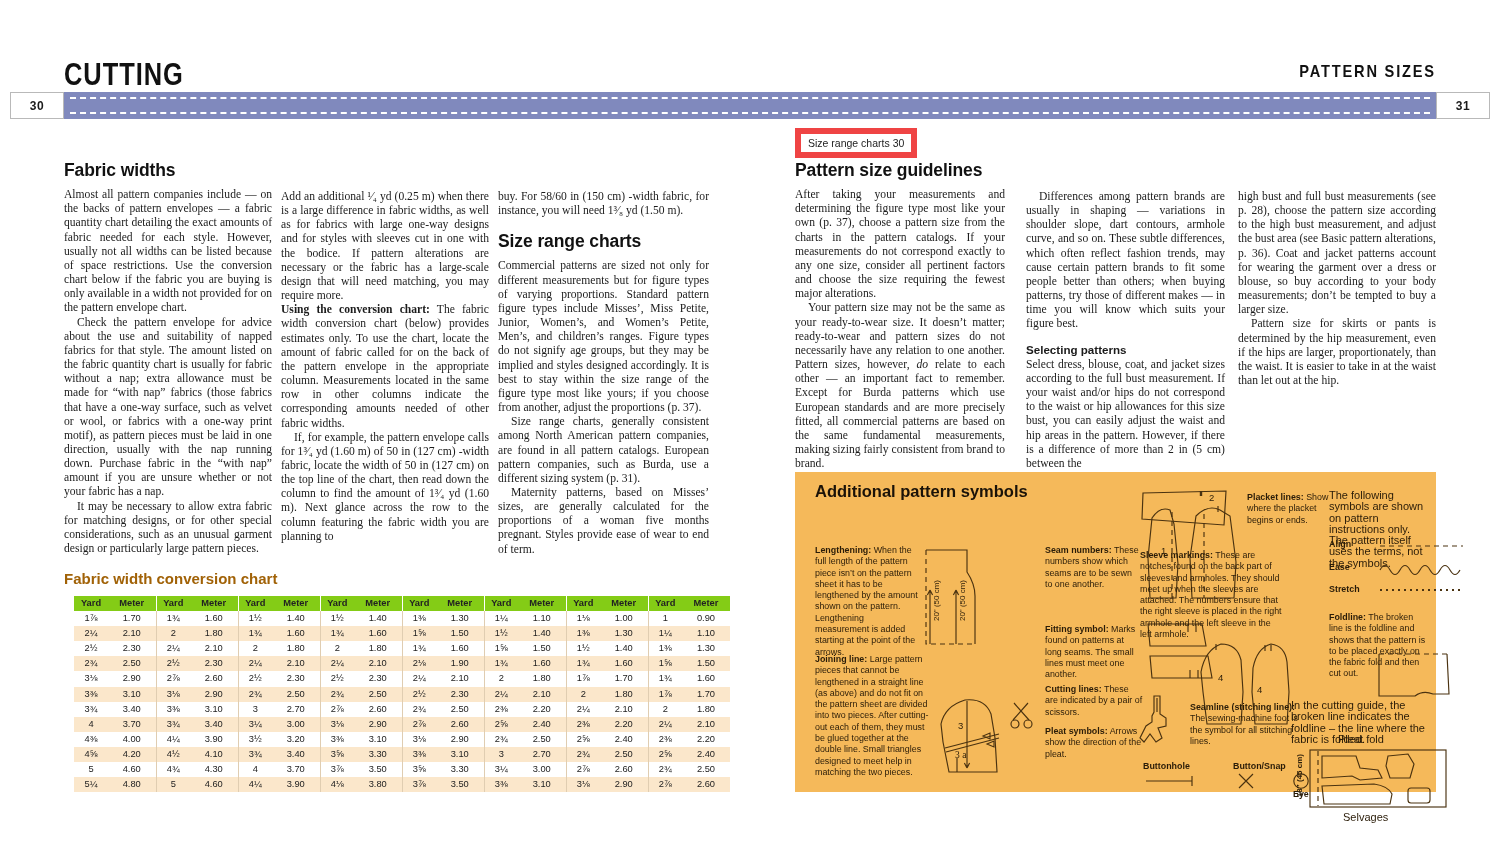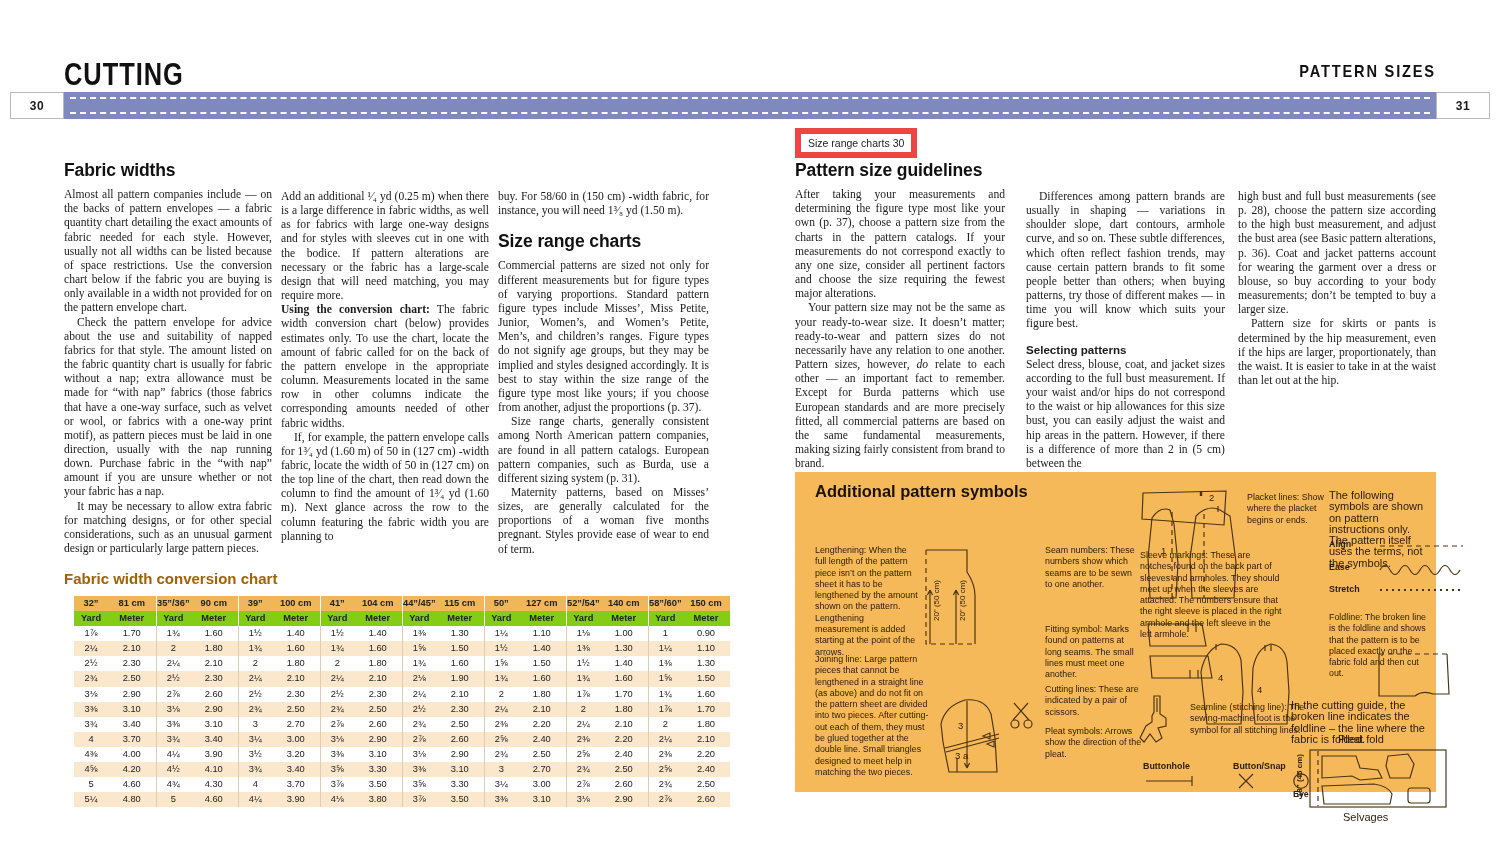--- a/index.html
+++ b/index.html
@@ -157,21 +157,21 @@
   .sym-intro{
     position:absolute;left:20px;top:33px;width:300px;
     font-family:"Liberation Sans", sans-serif;
     font-size:8.9px;line-height:11.4px;color:#2a1c08;
   }
   .sym-block{
     position:absolute;
     font-family:"Liberation Sans", sans-serif;
     font-size:8.9px;line-height:11.3px;color:#2a1c08;
   }
-  .sym-block b{font-weight:normal;}
+  .sym-block b{font-weight:bold;}
   .sym-label{
     position:absolute;
     font-family:"Liberation Sans", sans-serif;
     font-size:8.9px;font-weight:bold;color:#2a1c08;
   }
   .sym-plain{
     position:absolute;
     font-family:"Liberation Sans", sans-serif;
     font-size:11px;line-height:11.3px;color:#2a1c08;
   }
@@ -238,38 +238,20 @@
   </div>
 
   <div class="col" id="c6">
     <p>high bust and full bust measurements (see p. 28), choose the pattern size according to the high bust measurement, and adjust the bust area (see Basic pattern alterations, p. 36). Coat and jacket patterns account for wearing the garment over a dress or blouse, so buy according to your body measurements; don’t be tempted to buy a larger size.</p>
     <p class="ind">Pattern size for skirts or pants is determined by the hip measurement, even if the hips are larger, proportionately, than the waist. It is easier to take in at the waist than let out at the hip.</p>
   </div>
 
   <div class="table-title">Fabric width conversion chart</div>
   <table class="fabric-table">
     <thead>
-      <tr id="hdr-groups">
-          <th class="yard">32”</th>
-          <th class="meter">81 cm</th>
-          <th class="yard grp-start">35”/36”</th>
-          <th class="meter">90 cm</th>
-          <th class="yard grp-start">39”</th>
-          <th class="meter">100 cm</th>
-          <th class="yard grp-start">41”</th>
-          <th class="meter">104 cm</th>
-          <th class="yard grp-start">44”/45”</th>
-          <th class="meter">115 cm</th>
-          <th class="yard grp-start">50”</th>
-          <th class="meter">127 cm</th>
-          <th class="yard grp-start">52”/54”</th>
-          <th class="meter">140 cm</th>
-          <th class="yard grp-start">58”/60”</th>
-          <th class="meter">150 cm</th>
-        </tr>
       <tr id="hdr-units">
           <th class="unit yard">Yard</th>
           <th class="unit meter">Meter</th>
           <th class="unit yard grp-start">Yard</th>
           <th class="unit meter">Meter</th>
           <th class="unit yard grp-start">Yard</th>
           <th class="unit meter">Meter</th>
           <th class="unit yard grp-start">Yard</th>
           <th class="unit meter">Meter</th>
           <th class="unit yard grp-start">Yard</th>
@@ -528,21 +510,21 @@
         <path class="stroke" d="M6 30 Q10 12 30 6 Q50 4 56 20 L60 44 L62 78 L14 78 L8 48 Z"></path>
         <path class="stroke" d="M32 7 L32 74 M32 74 l-2.6 -5 M32 74 l2.6 -5"></path>
         <path class="stroke" d="M10 54 L64 40"></path>
         <path class="stroke" d="M11 58 L64 44"></path>
         <path class="stroke" d="M48 42 l7 -3 l0 6 z"></path>
         <path class="stroke" d="M52 50 l7 -3 l0 6 z"></path>
         <path class="stroke" d="M22 64 L22 78"></path>
       </svg>
     </div>
     <div class="dnum" style="left:163px;top:248px;">3</div>
-    <div class="dnum" style="left:160px;top:278px;">3 a</div>
+    <div class="dnum" style="left:160px;top:278px;font-family:Liberation Serif, serif;">3 a</div>
 
     <div class="sym-block" style="left:250px;top:73px;width:95px;">
       <b>Seam numbers:</b><span> These numbers show which seams are to be sewn to one another.</span>
     </div>
     <div style="position:absolute;left:349px;top:30px;">
       <svg width="110" height="110" viewBox="0 0 110 110" aria-hidden="true">
         <path class="stroke" d="M8 16 Q16 4 26 8 L30 22 L34 62 L32 96 L6 96 L4 56 Z"></path>
         <path class="dash" d="M28 10 L28 96"></path>
         <path class="stroke" d="M52 14 Q64 2 76 8 L86 14 L92 60 L90 96 L48 96 L46 56 Z"></path>
         <path class="dash" d="M60 12 L60 96"></path>

